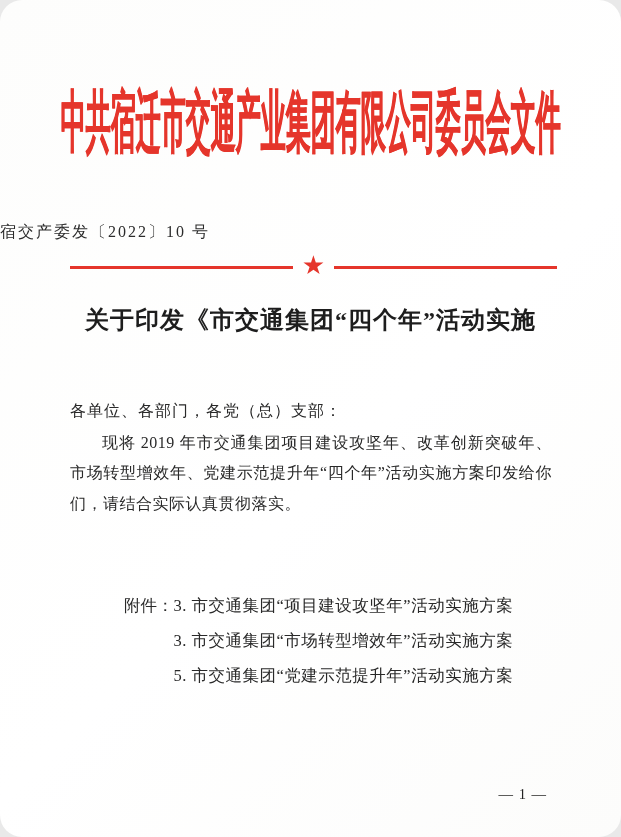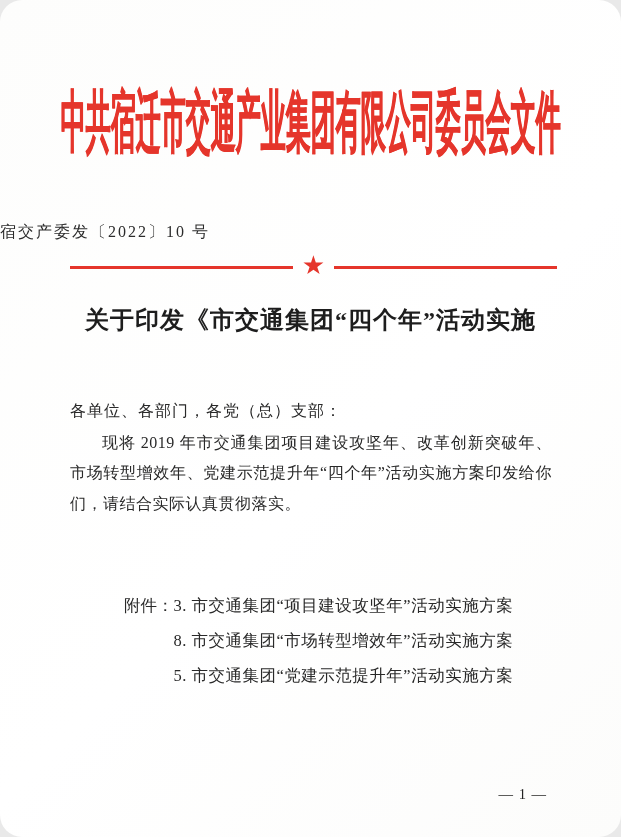--- a/index.html
+++ b/index.html
@@ -165,20 +165,20 @@
 
   <div class="doc-body">
     <div class="salutation">各单位、各部门，各党（总）支部：</div>
     <div class="paragraph">现将 2019 年市交通集团项目建设攻坚年、改革创新突破年、市场转型增效年、党建示范提升年“四个年”活动实施方案印发给你们，请结合实际认真贯彻落实。</div>
   </div>
 
   <div class="attachments">
     <div class="att-label">附件：</div>
     <div class="att-items">
       <div class="att-item">3. 市交通集团“项目建设攻坚年”活动实施方案</div>
-      <div class="att-item">8. 市交通集团“市场转型增效年”活动实施方案</div>
+      <div class="att-item">3. 市交通集团“市场转型增效年”活动实施方案</div>
       <div class="att-item">5. 市交通集团“党建示范提升年”活动实施方案</div>
     </div>
   </div>
 
   <div class="page-number">— 1 —</div>
 
 </div>
 
 </body></html>

